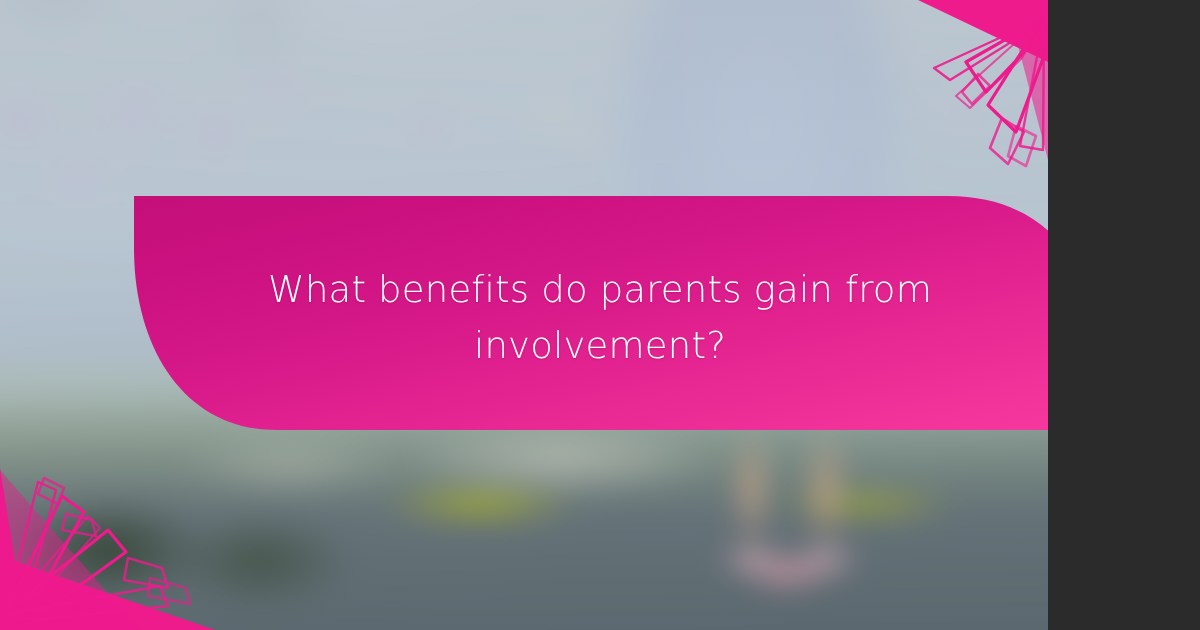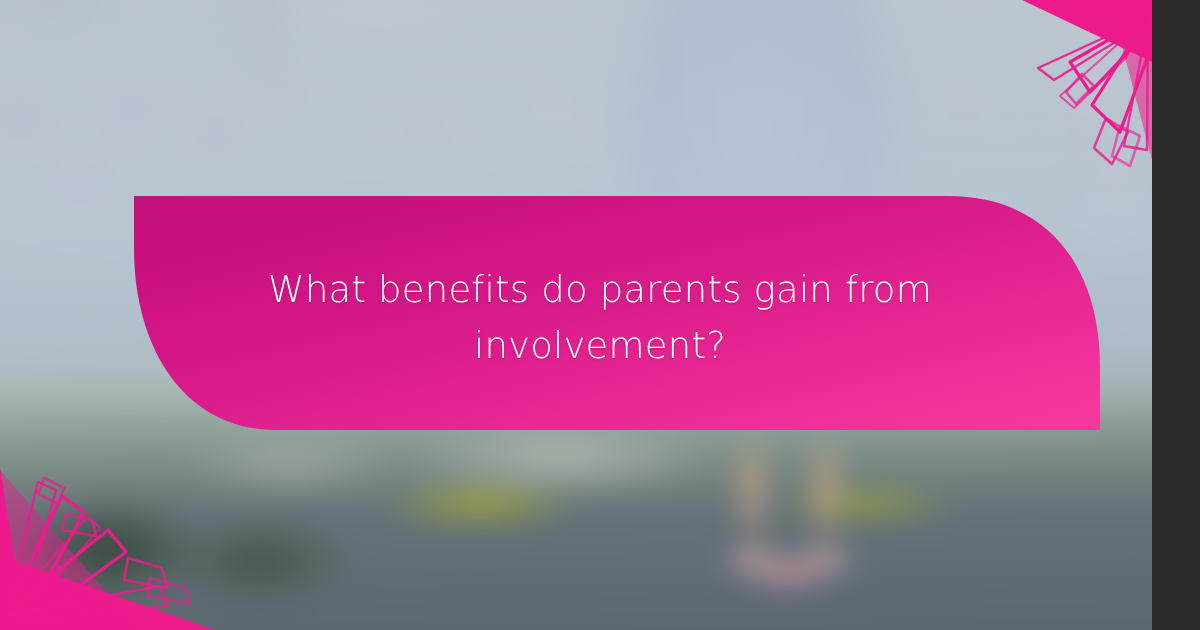--- a/index.html
+++ b/index.html
@@ -3,21 +3,21 @@
 <meta charset="utf-8">
 <title>Quote Card</title>
 <style>
   html, body {
     margin: 0;
     padding: 0;
     background: #2b2b2b;
   }
   #stage {
     position: relative;
-    width: 1152px;
+    width: 1048px;
     height: 630px;
     overflow: hidden;
     font-family: "DejaVu Sans", "Liberation Sans", sans-serif;
     background: #b91c1c;
   }
 
   
   .photo-bg {
     position: absolute;
     inset: -40px;

